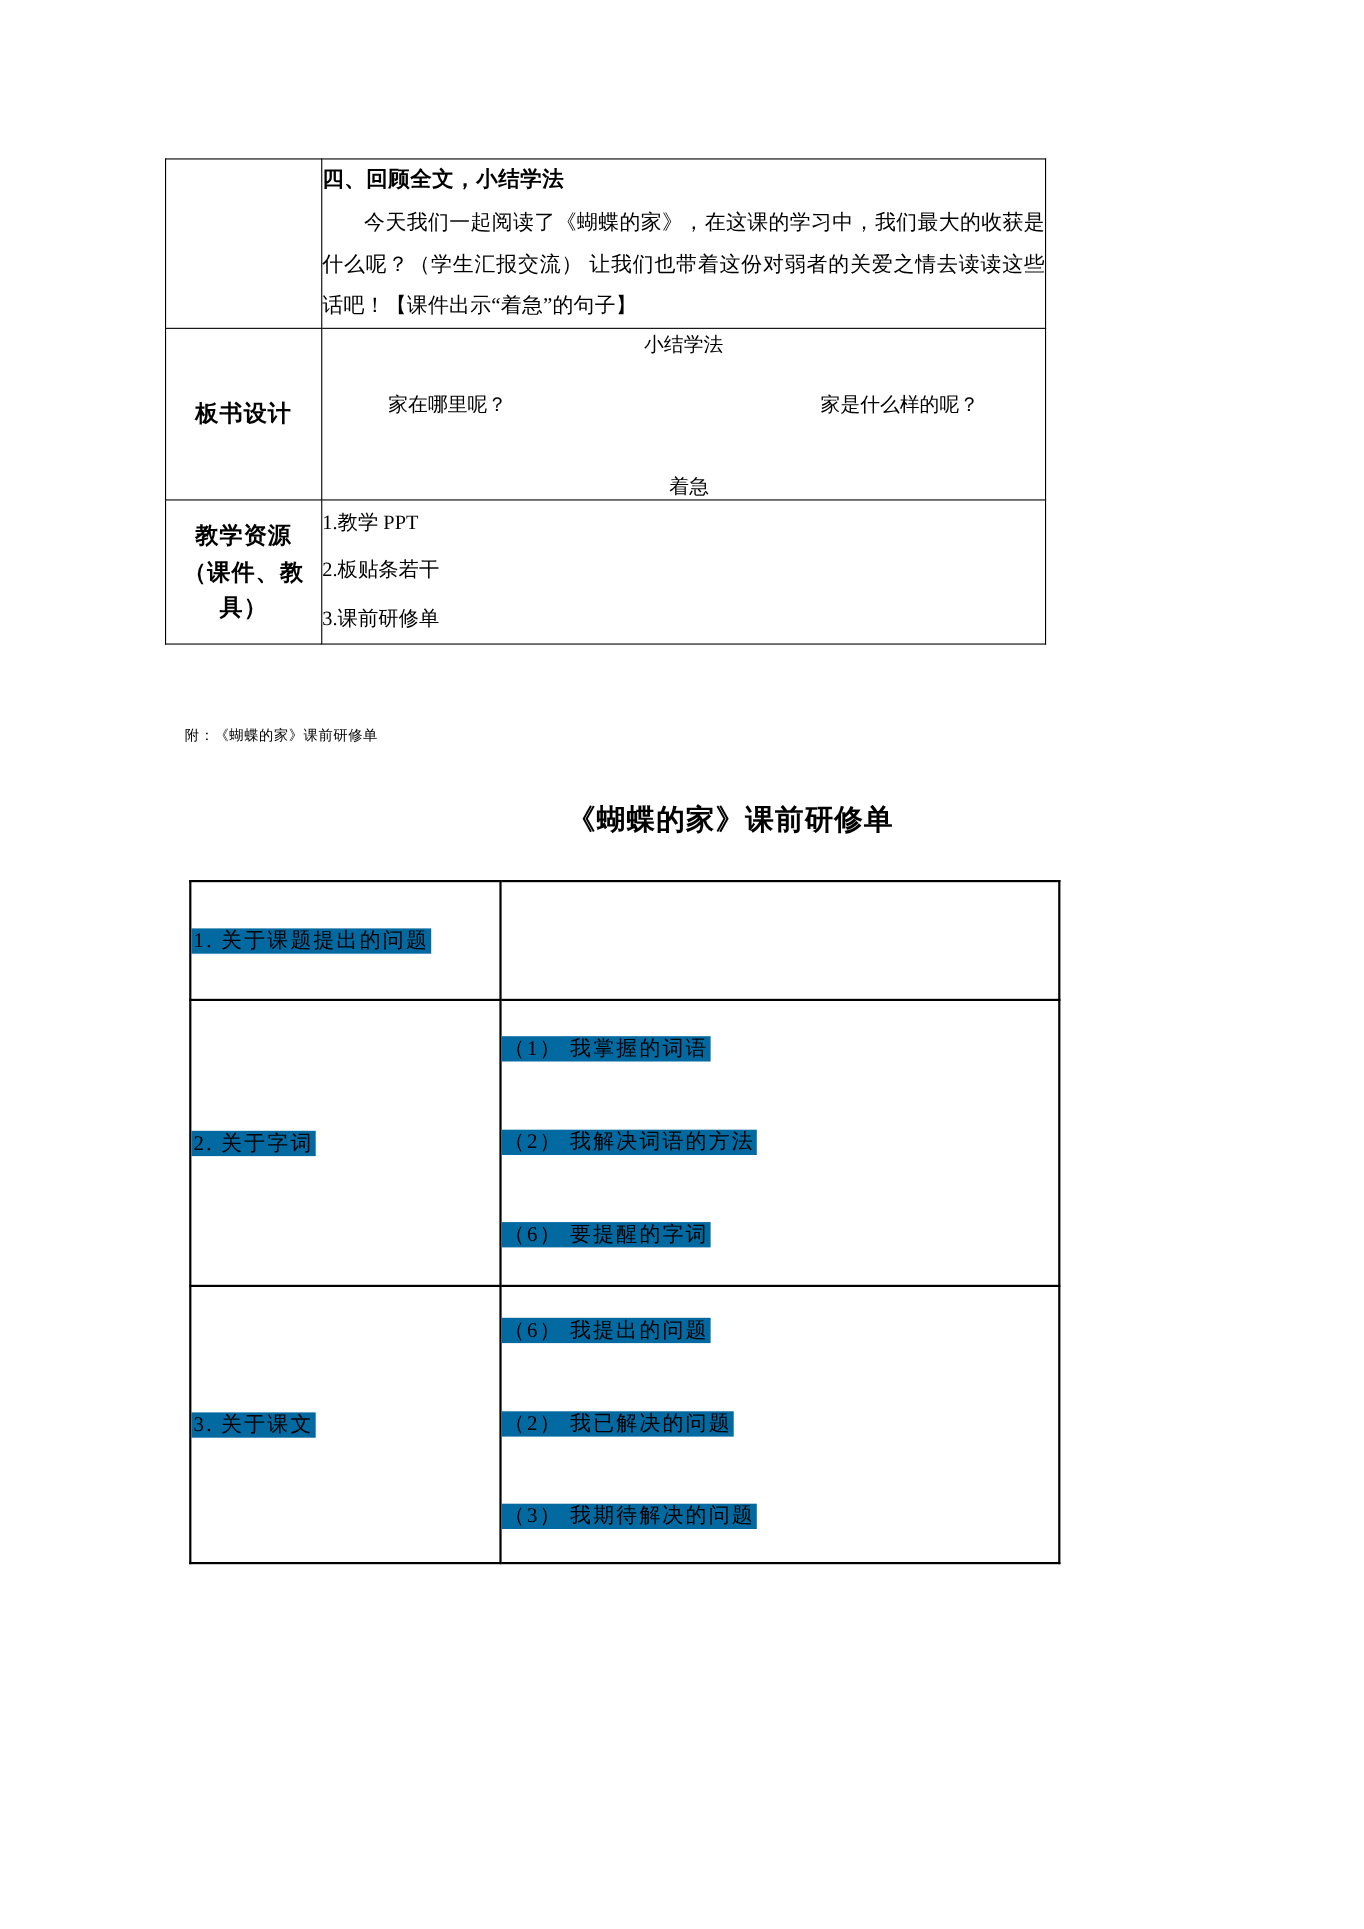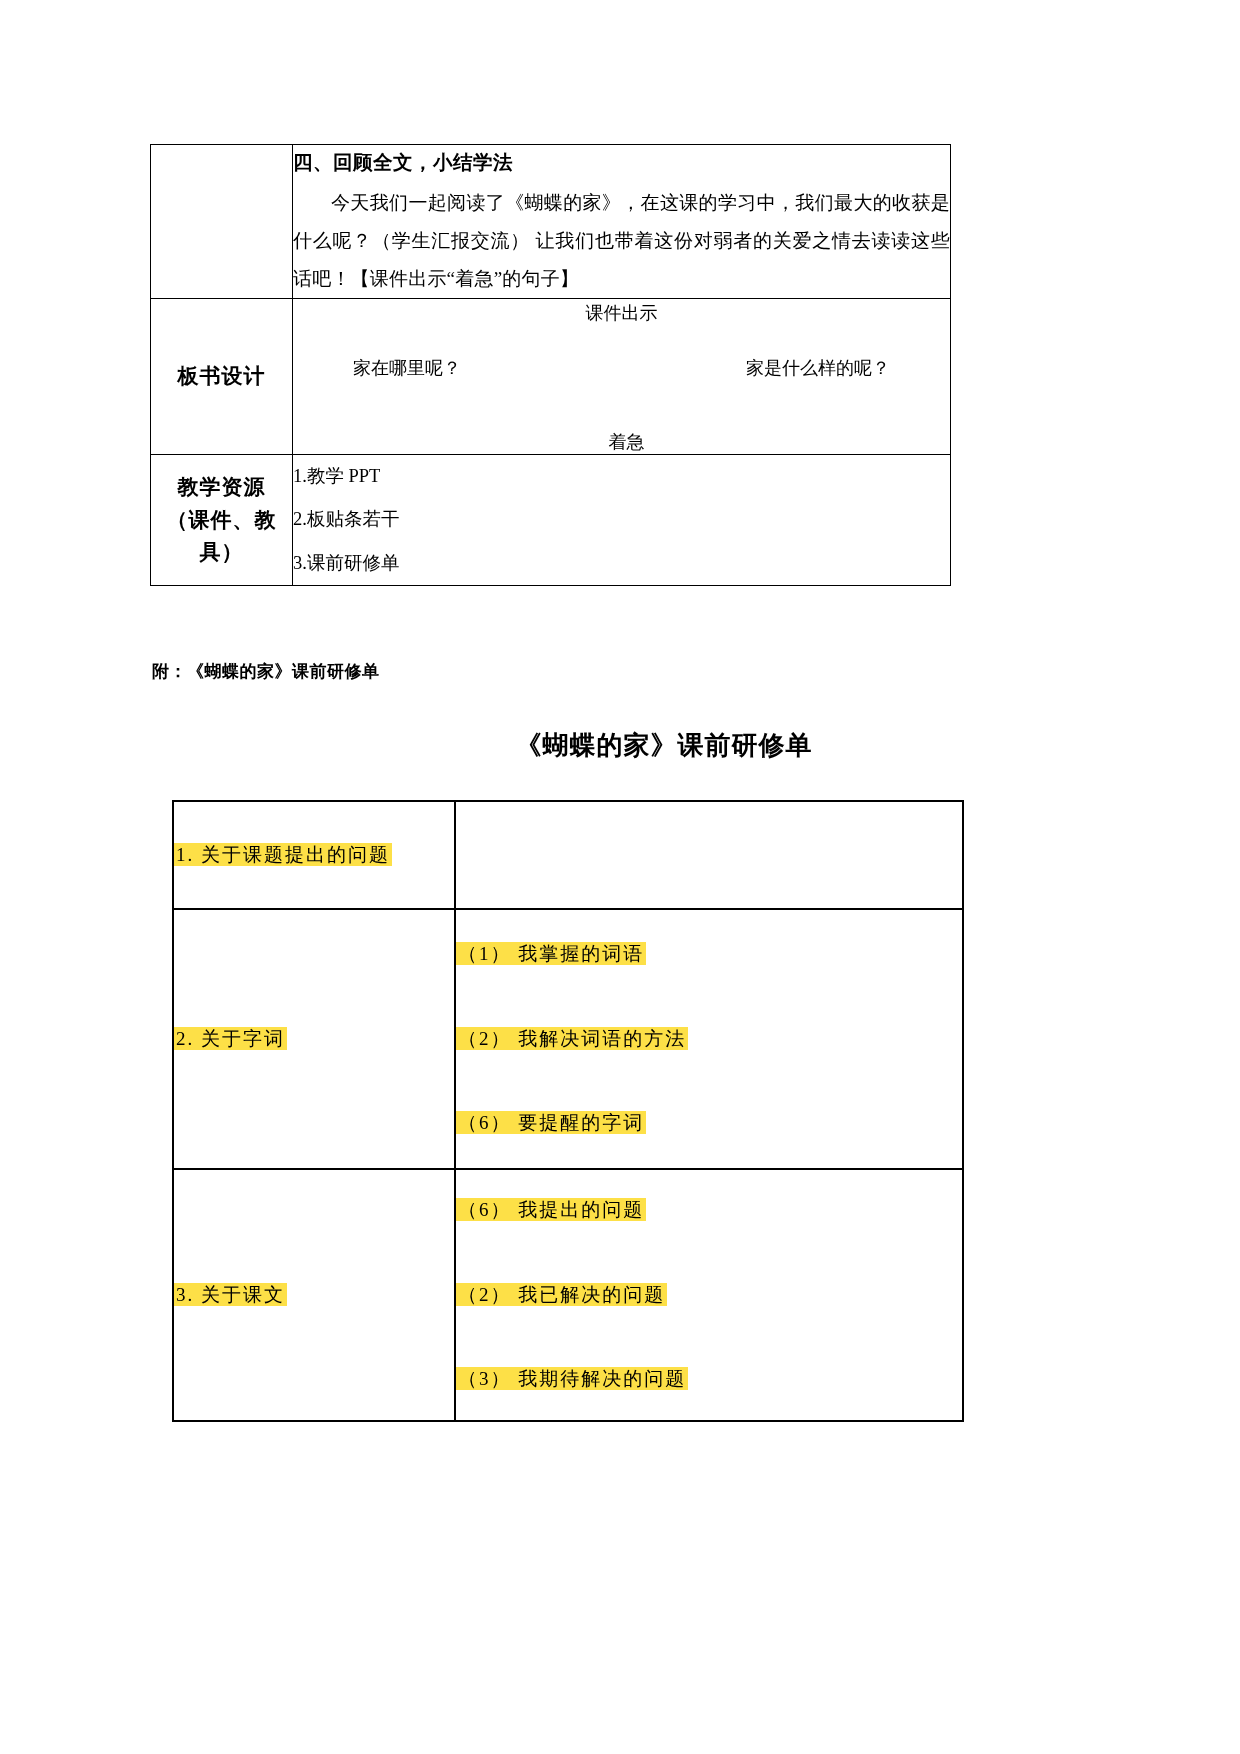--- a/index.html
+++ b/index.html
@@ -105,24 +105,24 @@
     padding: 10px 16px 14px 16px;
     text-align: left;
     font-size: 18.5px;
     line-height: 2.35;
   }
   .res-line { margin: 0; }
 
   
   .attach-note {
     position: absolute;
-    left: 152px;
+    left: 168px;
     top: 660px;
-    font-size: 17px;
-    font-weight: bold;
+    font-size: 13px;
+    font-weight: normal;
     font-family: "DejaVu Sans", "Liberation Sans", sans-serif;
     letter-spacing: 0.5px;
   }
 
   
   .sheet-title {
     position: absolute;
     left: 0;
     top: 728px;
     width: 1240px;
@@ -154,21 +154,21 @@
   .sheet-label {
     padding: 10px 12px 10px 14px;
     font-size: 19px;
     font-family: "Liberation Serif", "DejaVu Serif", serif;
   }
   .sheet-items {
     padding: 14px 12px 14px 16px;
     font-size: 19px;
   }
   .hl {
-    background: #fde047;
+    background: #0369a1;
     letter-spacing: 2px;
     font-family: "Liberation Serif", "DejaVu Serif", serif;
     display: inline;
     padding: 1px 2px;
   }
   .sheet-item-line {
     margin: 0 0 56px 0;
     line-height: 1.5;
   }
   .sheet-item-line:last-child { margin-bottom: 0; }
@@ -193,21 +193,21 @@
         <td class="label-cell"></td>
         <td class="body-cell">
           <div class="sec-heading">四、回顾全文，小结学法</div>
           <p class="para">今天我们一起阅读了《蝴蝶的家》，在这课的学习中，我们最大的收获是什么呢？（学生汇报交流） 让我们也带着这份对弱者的关爱之情去读读这些话吧！【课件出示“着急”的句子】</p>
         </td>
       </tr>
 
       <tr>
         <td class="label-cell">板书设计</td>
         <td class="bb-cell">
-          <div class="bb-title">课件出示</div>
+          <div class="bb-title">小结学法</div>
           <div class="bb-qrow">
             <span>家在哪里呢？</span>
             <span>家是什么样的呢？</span>
           </div>
           <div class="bb-center">着急</div>
         </td>
       </tr>
 
       <tr>
         <td class="label-cell">

